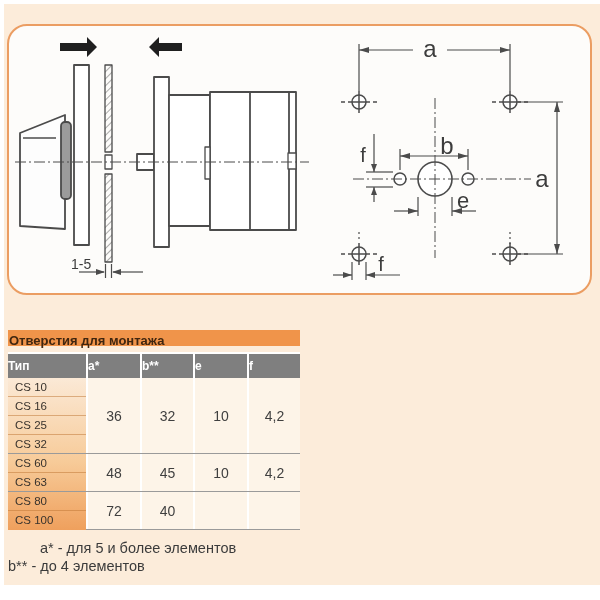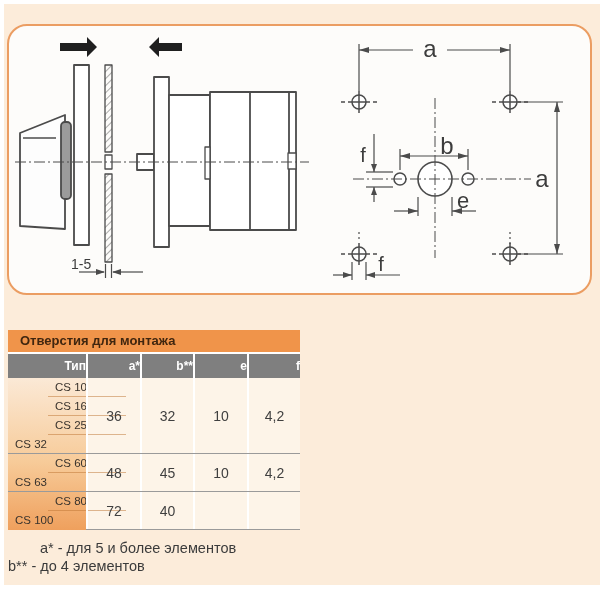--- a/index.html
+++ b/index.html
@@ -19,50 +19,50 @@
     box-sizing:border-box;
     background:#fdfcfa;
     border:2px solid #eb9d62;
     border-radius:20px;
   }
   .panel svg { display:block; }
   .panel text { fill:#3c3c3c; }
   
   .tbl { position:absolute; left:4px; top:326px; width:292px; }
   .tbl-title {
-    position:absolute; left:0; top:0; width:292px; height:22px;
-    box-sizing:border-box; padding-left:12px;
+    position:absolute; left:0; top:0; width:292px; height:16px;
+    box-sizing:border-box; padding-left:1px;
     background:#f0944a; color:#40260f;
     font-size:13px; font-weight:bold; line-height:22px;
   }
   .hgap { position:absolute; left:0; top:22px; width:292px; height:2px; background:#ffffff; }
   .tbl-header { position:absolute; left:0; top:24px; width:292px; height:24px; background:#7f7f7f; }
   .th {
     position:absolute; top:0; height:24px; line-height:24px;
-    color:#ffffff; font-size:12px; font-weight:bold; text-align:right;border-radius:11px;
+    color:#ffffff; font-size:12px; font-weight:bold; text-align:left;border-radius:11px;
   }
   .th0 { left:0;   width:78px; }
   .th1 { left:80px;  width:52px; }
   .th2 { left:134px; width:51px; }
   .th3 { left:187px; width:52px; }
   .th4 { left:241px; width:51px; }
   .tbl-body {
     position:absolute; left:0; top:48px; width:292px; height:152px;
     background:#fdf4e8;
   }
   .typecol {
     position:absolute; left:0; top:0; width:78px; height:152px;
     background:linear-gradient(180deg,#fbe9d6 0%,#f7cb99 55%,#efa05d 100%);
   }
   .tc {
     position:absolute; left:0; width:78px; height:19px; line-height:19px;
     box-sizing:border-box; padding-left:7px;
     font-size:11.5px; color:#39332d;
   }
-  .tc.sep { border-bottom:1px solid rgba(190,115,50,.5);margin-left:40px; }
+  .tc.sep { border-bottom:1px solid rgba(190,115,50,.5); }
   .val {
     position:absolute; display:flex; align-items:center; justify-content:center;
     font-size:14px; color:#3f3f3f;
   }
   .c1 { left:80px;  width:52px; }
   .c2 { left:134px; width:51px;text-align:center; }
   .c3 { left:187px; width:52px; }
   .c4 { left:241px; width:51px; }
   .g0 { top:0;     height:76px; }
   .g1 { top:76px;  height:38px; }

